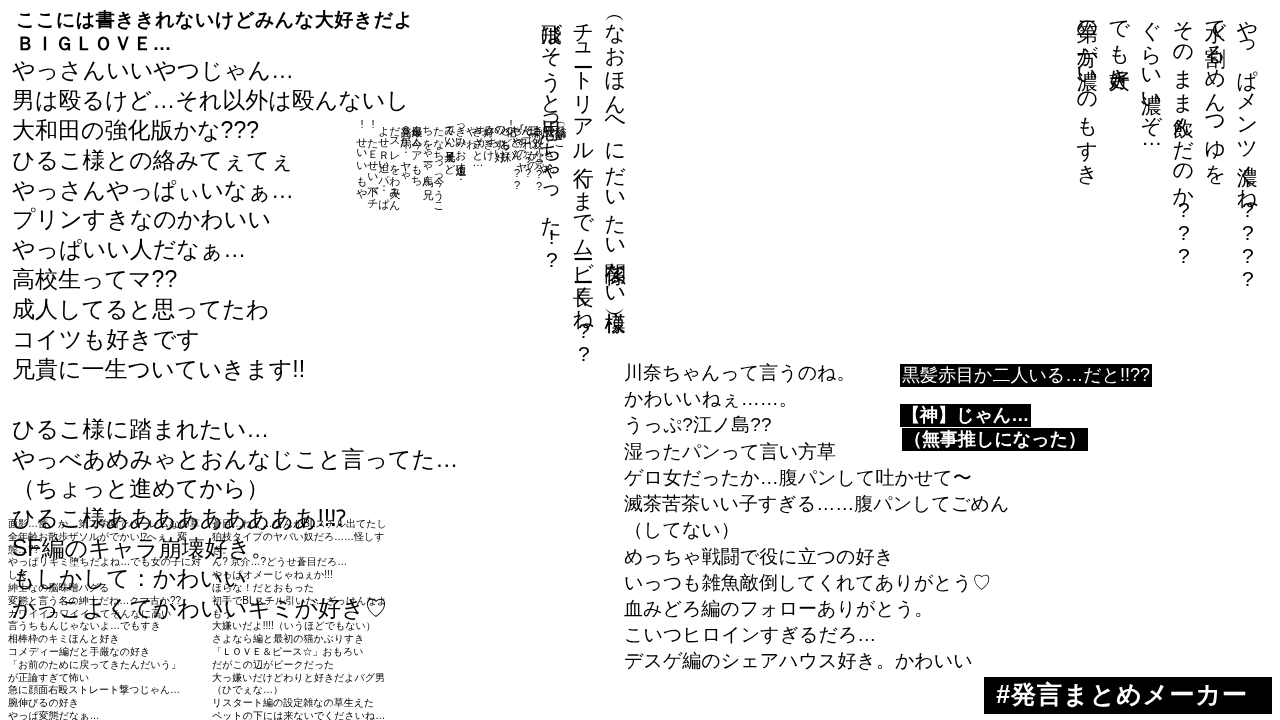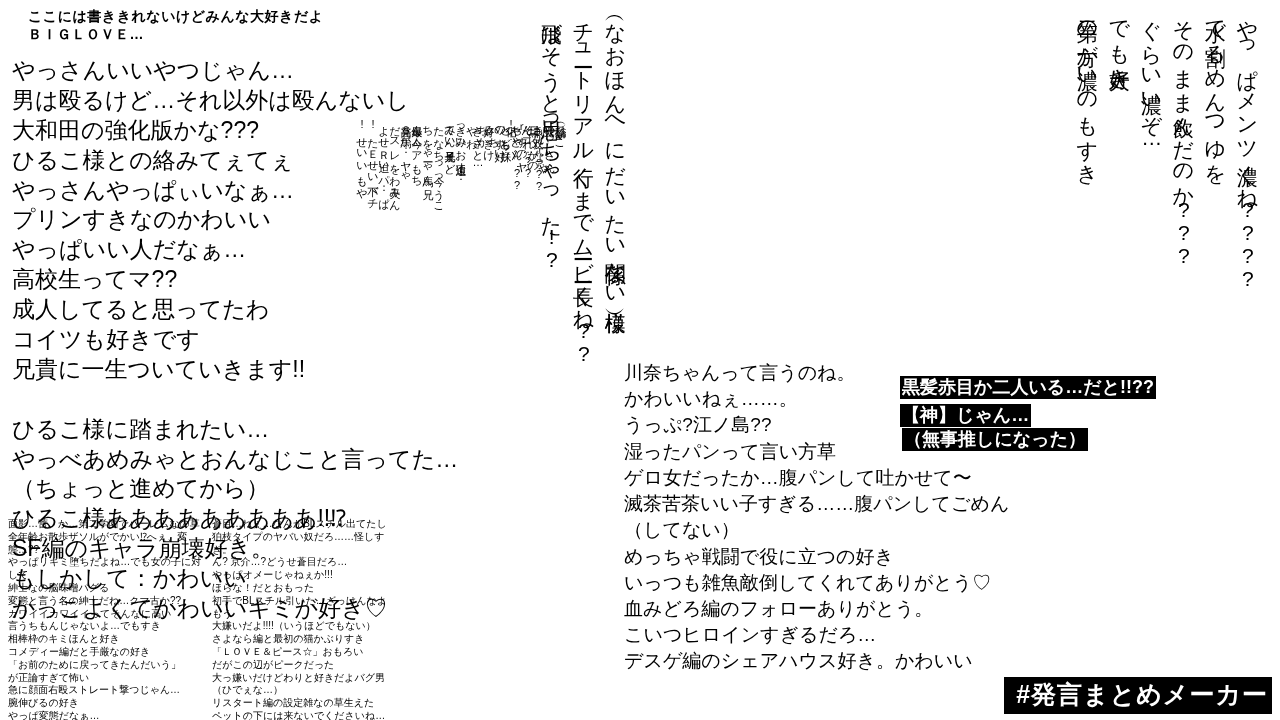--- a/index.html
+++ b/index.html
@@ -27,24 +27,23 @@
     writing-mode: vertical-rl;
     text-orientation: upright;
     white-space: pre;
     line-height: 1.05;
     font-weight: bold;
   }
   
   #headline {
     left: 16px;
     top: 8px;
-    font-size: 14px;
+    font-size: 19px;
     letter-spacing: 0.5px;
     line-height: 1.25;
-    margin-left: 12px;
   }
   
   #left-list {
     left: 12px;
     top: 56px;
     font-size: 23px;
     line-height: 1.30;
     font-weight: normal;
   }
   
@@ -101,23 +100,23 @@
     font-weight: normal;
   }
   
   .hl {
     background: #000000;
     color: #ffffff;
     padding: 0 2px;
   }
   #right-hl1 {
     left: 900px;
-    top: 376px;
+    top: 364px;
     font-size: 18px;
-    font-weight: bold;
+    font-weight: normal;
     line-height: 1.3;
   }
   #right-hl2 {
     left: 900px;
     top: 404px;
     font-size: 18px;
     font-weight: bold;
     line-height: 1.3;
   }
   #right-hl3 {
@@ -130,21 +129,21 @@
   }
   
   #watermark {
     position: absolute;
     right: 8px;
     bottom: 6px;
     background: #000000;
     color: #ffffff;
     font-size: 25px;
     font-weight: bold;
-    padding: 4px 4px 6px 12px;
+    padding: 4px 24px 6px 12px;
     letter-spacing: 1px;
     line-height: 1.1;
   }
 </style>
 </head>
 <body>
 
 <div id="page">
 
   <div class="blk" id="headline">ここには書ききれないけどみんな大好きだよ

